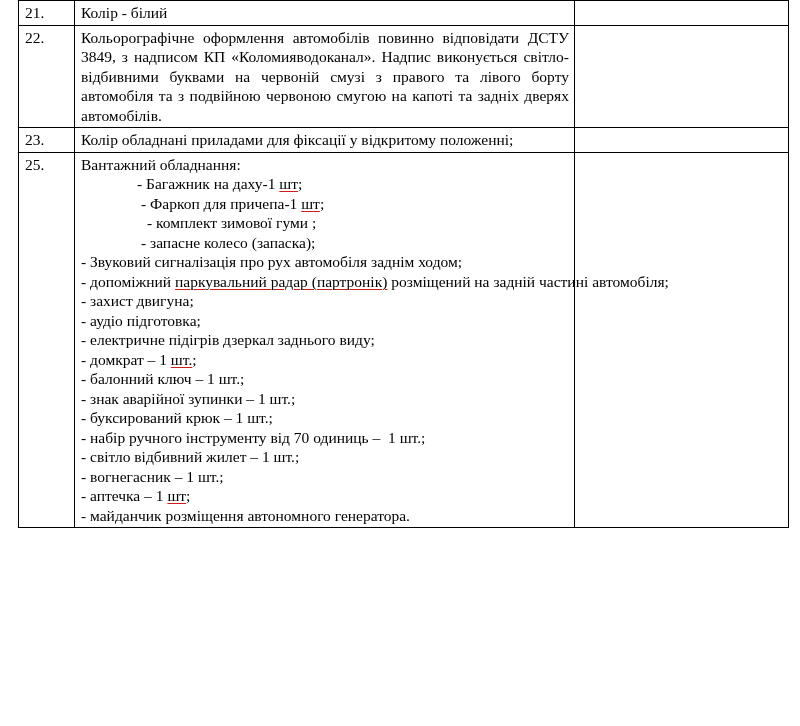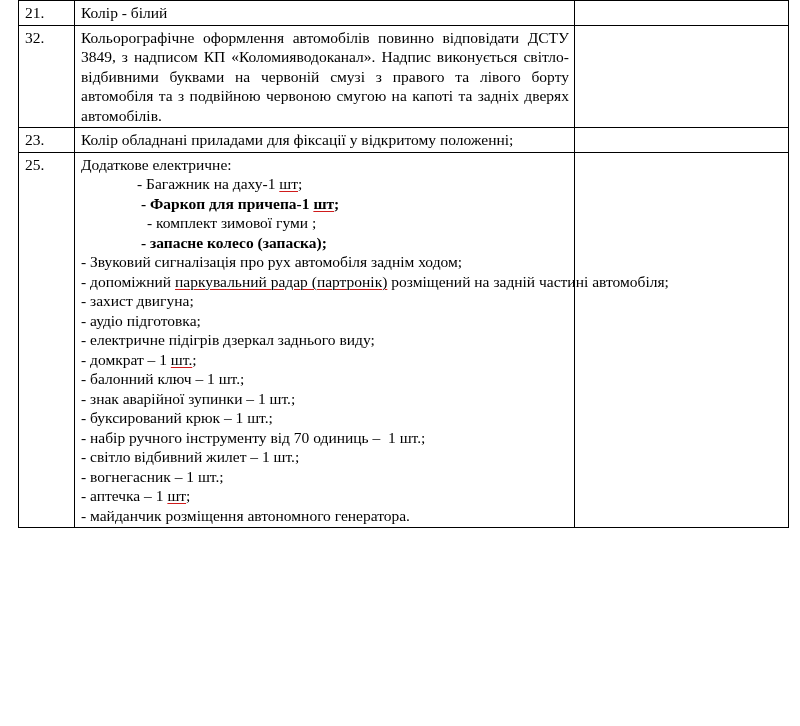--- a/index.html
+++ b/index.html
@@ -47,21 +47,21 @@
     text-align: justify;
     text-align-last: left;
   }
   .plain { text-align: left; margin-left: 27px; }
 
   .list-line {
     display: block;
     white-space: pre;
   }
   .indent1 { padding-left: 56px; }
-  .indent2 { padding-left: 60px; font-weight: bold; }
+  .indent2 { padding-left: 60px; }
   .indent3 { padding-left: 66px; }
   .u-red {
     text-decoration: underline;
     text-decoration-color: #d01b1b;
     text-decoration-thickness: 1px;
     text-underline-offset: 2px;
   }
 </style>
 </head>
 <body>
@@ -77,41 +77,41 @@
 
       <tr>
         <td class="num">21.</td>
         <td class="plain">
           <span>Колір - білий</span>
         </td>
         <td class="note"></td>
       </tr>
 
       <tr>
-        <td class="num">32.</td>
+        <td class="num">22.</td>
         <td class="just-last-left">
           <span>Кольорографічне оформлення автомобілів повинно відповідати ДСТУ 3849, з надписом КП «Коломияводоканал». Надпис виконується світло-відбивними буквами на червоній смузі з правого та лівого борту автомобіля та з подвійною червоною смугою на капоті та задніх дверях автомобілів.</span>
         </td>
         <td class="note"></td>
       </tr>
 
 
       <tr>
         <td class="num">23.</td>
         <td class="just-last-left">
           <span>Колір обладнані приладами для фіксації у відкритому положенні;</span>
         </td>
         <td class="note"></td>
       </tr>
 
 
       <tr>
         <td class="num">25.</td>
         <td class="plain">
-          <span class="list-line">Додаткове електричне:</span>
+          <span class="list-line">Вантажний обладнання:</span>
           <span class="list-line" id="eq-list"><span class="list-line indent1">- Багажник на даху-1 <span class="u-red">шт</span>;</span><span class="list-line indent2">- Фаркоп для причепа-1 <span class="u-red">шт</span>;</span><span class="list-line indent3">- комплект зимової гуми ;</span><span class="list-line indent2">- запасне колесо (запаска);</span><span class="list-line ">- Звуковий сигналізація про рух автомобіля заднім ходом;</span><span class="list-line ">- допоміжний <span class="u-red">паркувальний радар (партронік)</span> розміщений на задній частині автомобіля;</span><span class="list-line ">- захист двигуна;</span><span class="list-line ">- аудіо підготовка;</span><span class="list-line ">- електричне підігрів дзеркал заднього виду;</span><span class="list-line ">- домкрат – 1 <span class="u-red">шт.</span>;</span><span class="list-line ">- балонний ключ – 1 шт.;</span><span class="list-line ">- знак аварійної зупинки – 1 шт.;</span><span class="list-line ">- буксирований крюк – 1 шт.;</span><span class="list-line ">- набір ручного інструменту від 70 одиниць –  1 шт.;</span><span class="list-line ">- світло відбивний жилет – 1 шт.;</span><span class="list-line ">- вогнегасник – 1 шт.;</span><span class="list-line ">- аптечка – 1 <span class="u-red">шт</span>;</span><span class="list-line ">- майданчик розміщення автономного генератора.</span></span>
         </td>
         <td class="note"></td>
       </tr>
 
     </tbody>
   </table>
 </div>
 
 </body></html>

